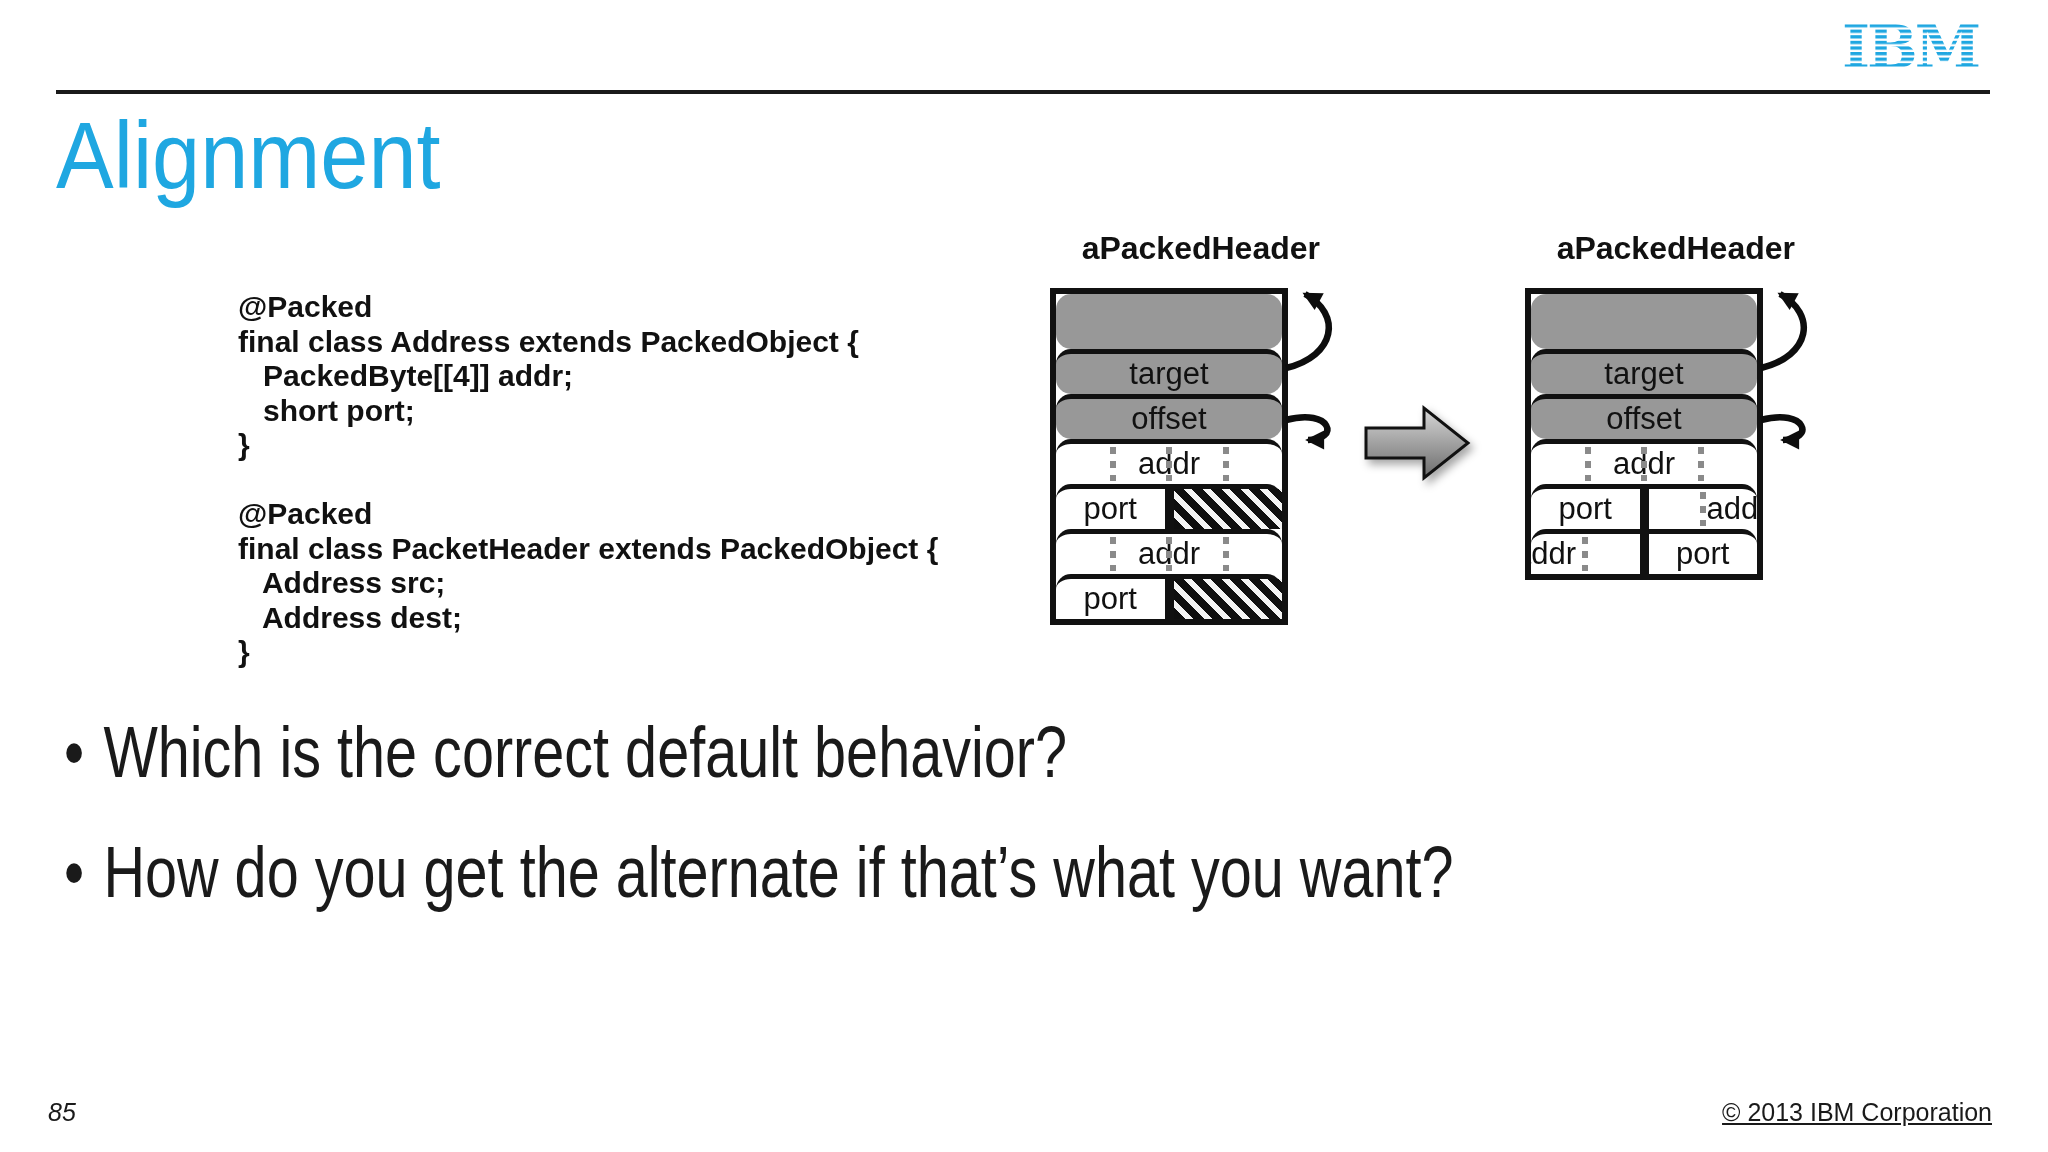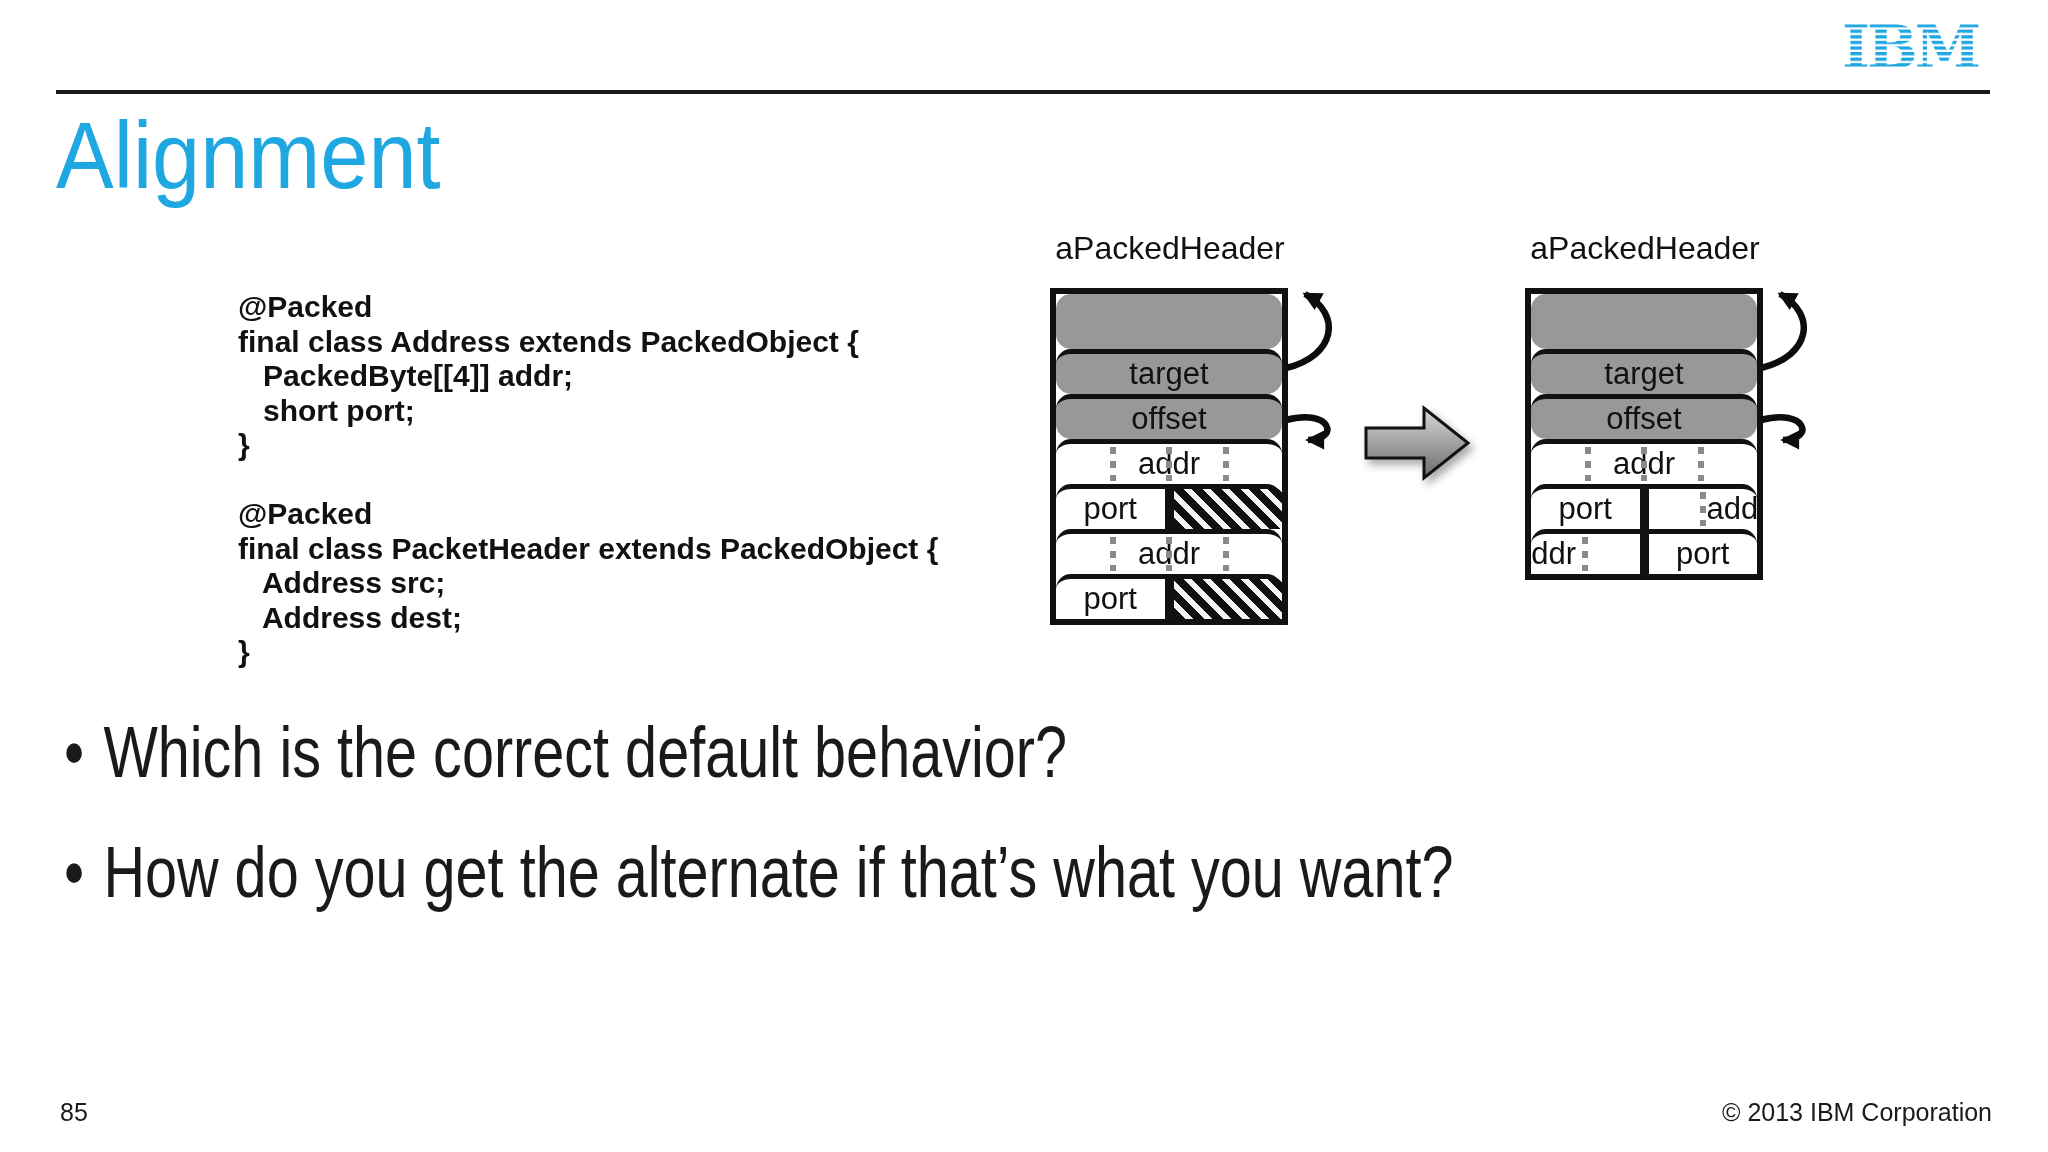--- a/index.html
+++ b/index.html
@@ -19,22 +19,22 @@
 
   
   .code-block {
     position:absolute; left:222px; top:274px; margin:16px;
     font-family:"Liberation Sans", sans-serif; font-weight:bold;
     font-size:30px; line-height:34.5px; color:#111; white-space:pre;
   }
 
   
   .dg-title {
-    position:absolute; width:300px; text-align:center; top:230px;
-    font-size:32px; font-weight:normal; color:#111; white-space:nowrap;
+    position:absolute; width:300px; text-align:right; top:230px;
+    font-size:32px; font-weight:bold; color:#111; white-space:nowrap;
   }
   .dg-title.left-t { left:1020px; }
   .dg-title.right-t { left:1495px; }
 
   .dg-box {
     position:absolute; top:288px; width:238px; box-sizing:border-box;
     border:6px solid #111; background:#fff;
   }
   .dg-box.left-b { left:1050px; }
   .dg-box.right-b { left:1525px; }
@@ -70,22 +70,22 @@
   .bullet-line {
     position:absolute; left:64px; white-space:nowrap;
     font-size:72px; line-height:80px; color:#1a1a1a;
     transform:scaleX(0.8); transform-origin:left top;
   }
   .bullet-line.b1 { top:712px; }
   .bullet-line.b2 { top:832px; }
   .bullet-dot { margin-right:24px; }
 
   
-  .page-number { position:absolute; left:60px; top:1098px; font-size:25px; color:#1a1a1a; }
-  .copyright   { position:absolute; right:56px; top:1098px; font-size:25px; color:#1a1a1a; }
+  .page-number { position:absolute; left:48px; top:1098px; font-size:25px; color:#1a1a1a;font-style:italic; }
+  .copyright   { position:absolute; right:56px; top:1098px; font-size:25px; color:#1a1a1a;text-decoration:underline; }
 </style>
 </head>
 <body>
 
 <div class="slide">
 
   <svg class="ibm-logo" width="150" height="62" viewBox="0 0 150 62">
     <defs>
       <pattern id="ibm-bars" width="4" height="5.6" patternUnits="userSpaceOnUse">
         <rect width="4" height="3.3" fill="#1fa7e1"></rect>

